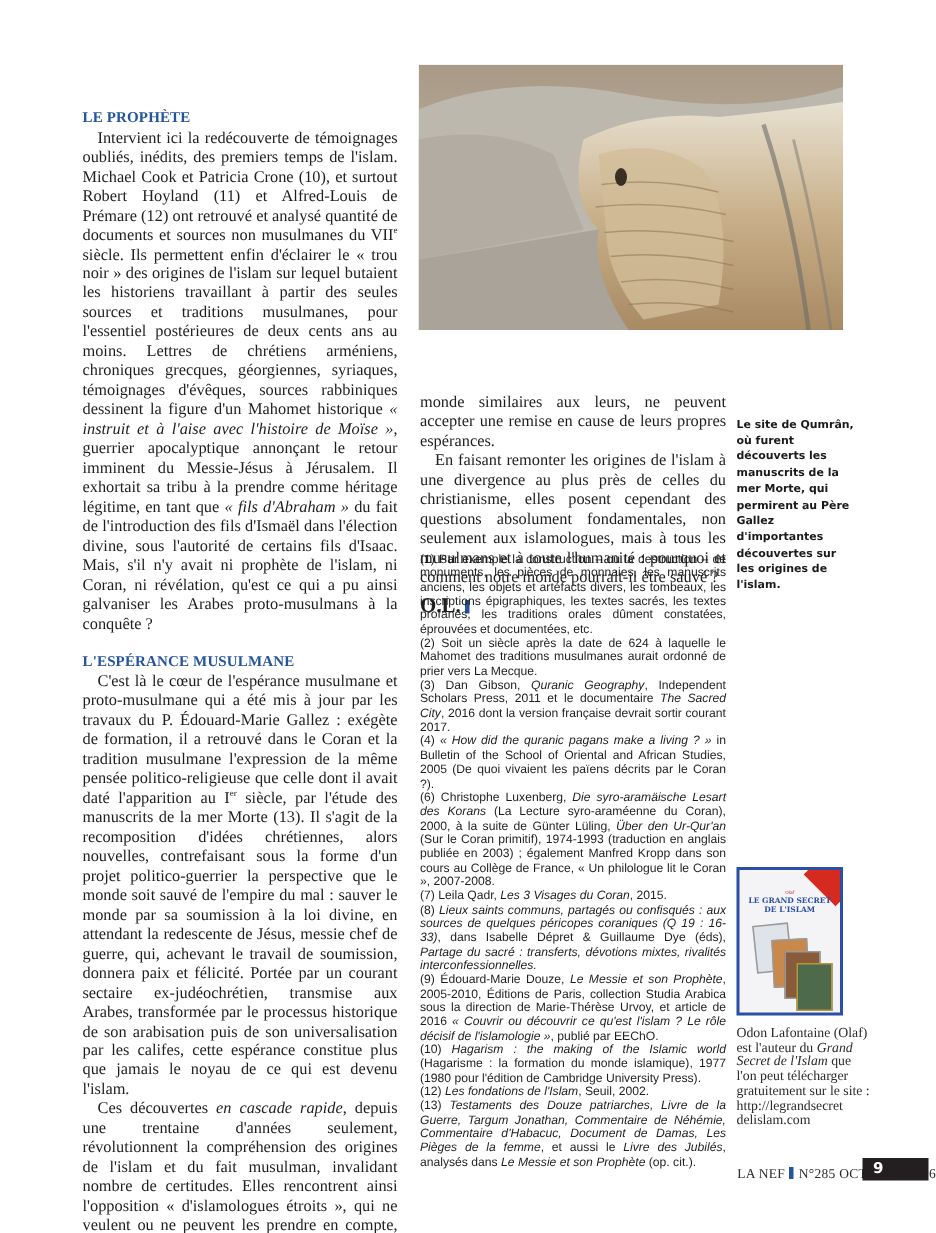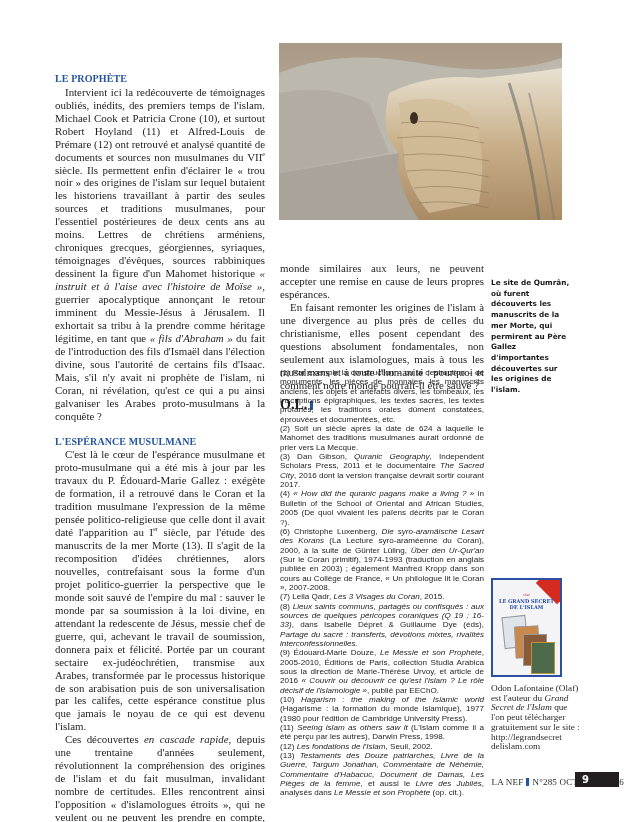--- a/index.html
+++ b/index.html
@@ -100,21 +100,20 @@
 <div class="notes">
   <div><span>(1)</span> <span>Par exemple la construction – ou la destruction – de monuments, les pièces de monnaies, les manuscrits anciens, les objets et artéfacts divers, les tombeaux, les inscriptions épigraphiques, les textes sacrés, les textes profanes, les traditions orales dûment constatées, éprouvées et documentées, etc.</span></div>
   <div><span>(2)</span> <span>Soit un siècle après la date de 624 à laquelle le Mahomet des traditions musulmanes aurait ordonné de prier vers La Mecque.</span></div>
   <div><span>(3)</span> <span>Dan Gibson, </span><i>Quranic Geography</i><span>, Independent Scholars Press, 2011 et le documentaire </span><i>The Sacred City</i><span>, 2016 dont la version française devrait sortir courant 2017.</span></div>
   <div><span>(4)</span> <i>« How did the quranic pagans make a living ? »</i><span> in Bulletin of the School of Oriental and African Studies, 2005 (De quoi vivaient les païens décrits par le Coran ?).</span></div>
   <div><span>(6)</span> <span>Christophe Luxenberg, </span><i>Die syro-aramäische Lesart des Korans</i><span> (La Lecture syro-araméenne du Coran), 2000, à la suite de Günter Lüling, </span><i>Über den Ur-Qur'an</i><span> (Sur le Coran primitif), 1974-1993 (traduction en anglais publiée en 2003) ; également Manfred Kropp dans son cours au Collège de France, « Un philologue lit le Coran », 2007-2008.</span></div>
   <div><span>(7)</span> <span>Leila Qadr, </span><i>Les 3 Visages du Coran</i><span>, 2015.</span></div>
   <div><span>(8)</span> <i>Lieux saints communs, partagés ou confisqués : aux sources de quelques péricopes coraniques (Q 19 : 16-33)</i><span>, dans Isabelle Dépret &amp; Guillaume Dye (éds), </span><i>Partage du sacré : transferts, dévotions mixtes, rivalités interconfessionnelles.</i></div>
   <div><span>(9)</span> <span>Édouard-Marie Douze, </span><i>Le Messie et son Prophète</i><span>, 2005-2010, Éditions de Paris, collection Studia Arabica sous la direction de Marie-Thérèse Urvoy, et article de 2016 </span><i>« Couvrir ou découvrir ce qu'est l'islam ? Le rôle décisif de l'islamologie »</i><span>, publié par EEChO.</span></div>
   <div><span>(10)</span> <i>Hagarism : the making of the Islamic world</i><span> (Hagarisme : la formation du monde islamique), 1977 (1980 pour l'édition de Cambridge University Press).</span></div>
-  <div><span>(11)</span> <i>Seeing islam as others saw it</i><span> (L'Islam comme il a été perçu par les autres), Darwin Press, 1998.</span></div>
   <div><span>(12)</span> <i>Les fondations de l'Islam</i><span>, Seuil, 2002.</span></div>
   <div><span>(13)</span> <i>Testaments des Douze patriarches, Livre de la Guerre, Targum Jonathan, Commentaire de Néhémie, Commentaire d'Habacuc, Document de Damas, Les Pièges de la femme</i><span>, et aussi le </span><i>Livre des Jubilés</i><span>, analysés dans </span><i>Le Messie et son Prophète</i><span> (op. cit.).</span></div>
 </div>
 
 <div class="caption">Le site de Qumrân, où furent découverts les manuscrits de la mer Morte, qui permirent au Père Gallez d'importantes découvertes sur les origines de l'islam.</div>
 
 <div class="book">
   <div class="corner"></div>
   <div class="t1">Olaf</div>
   <div class="title">LE GRAND SECRET DE L'ISLAM</div>

